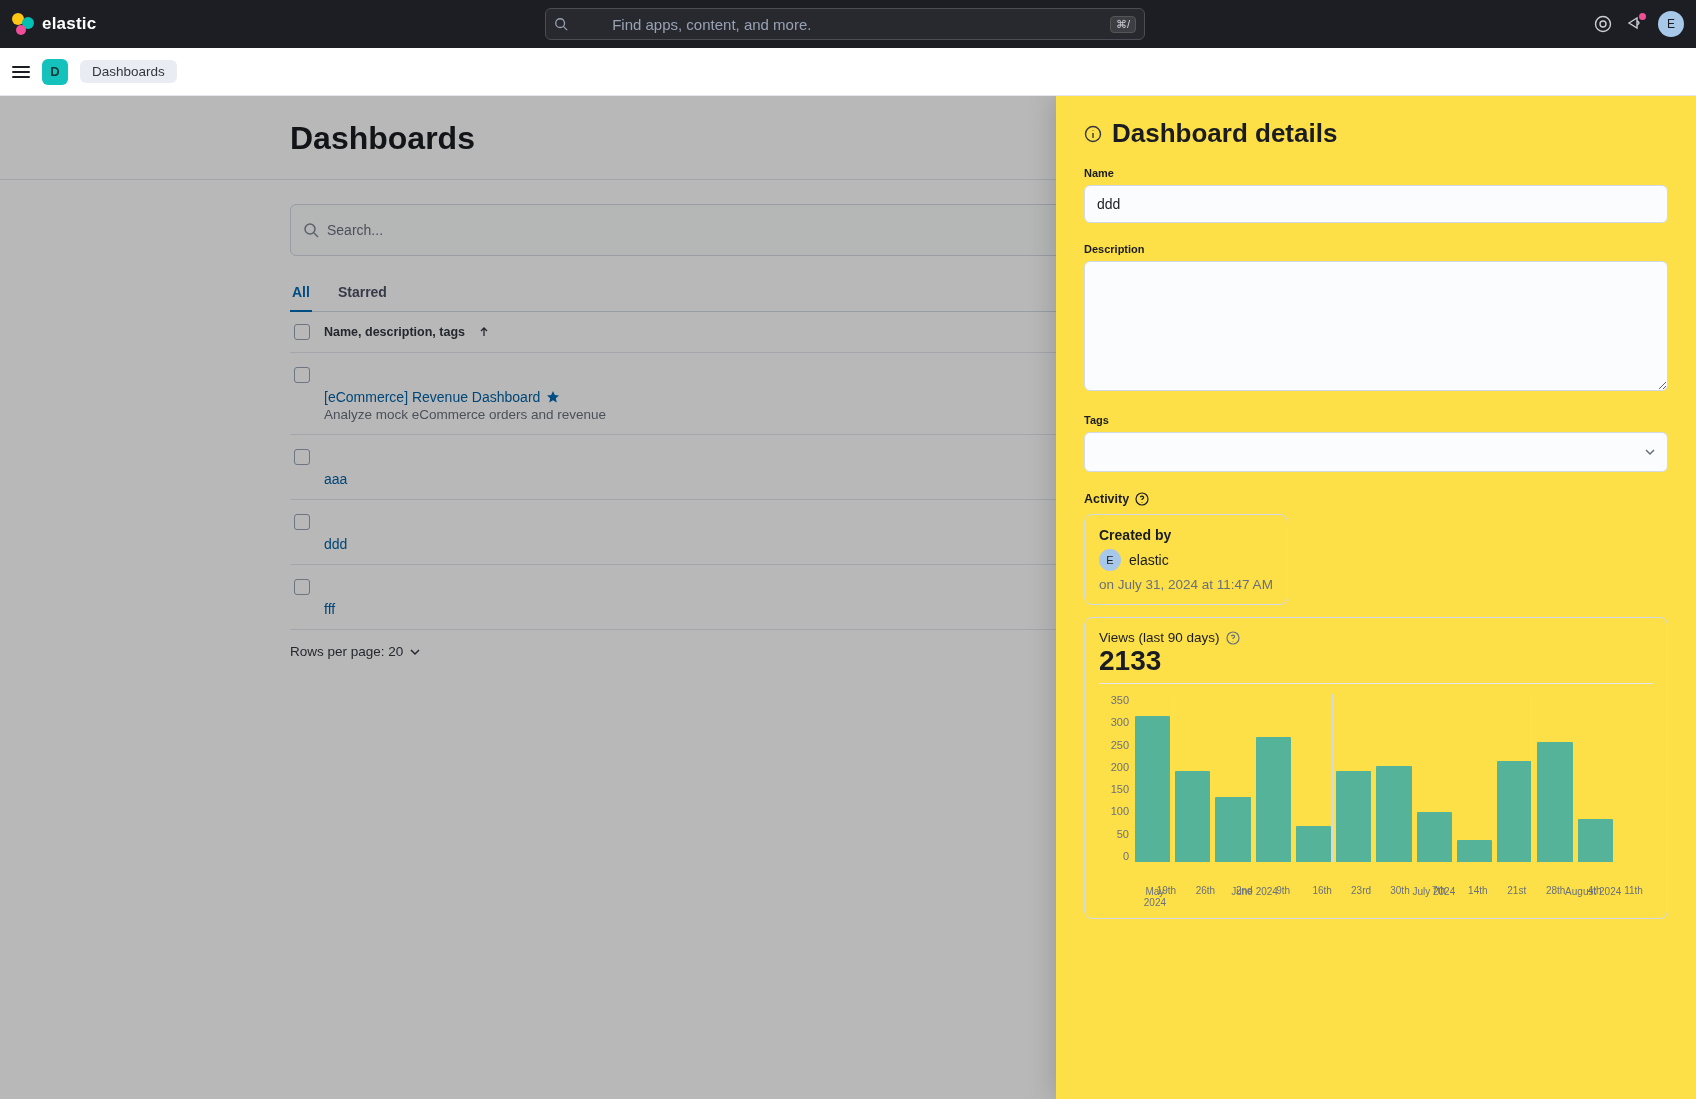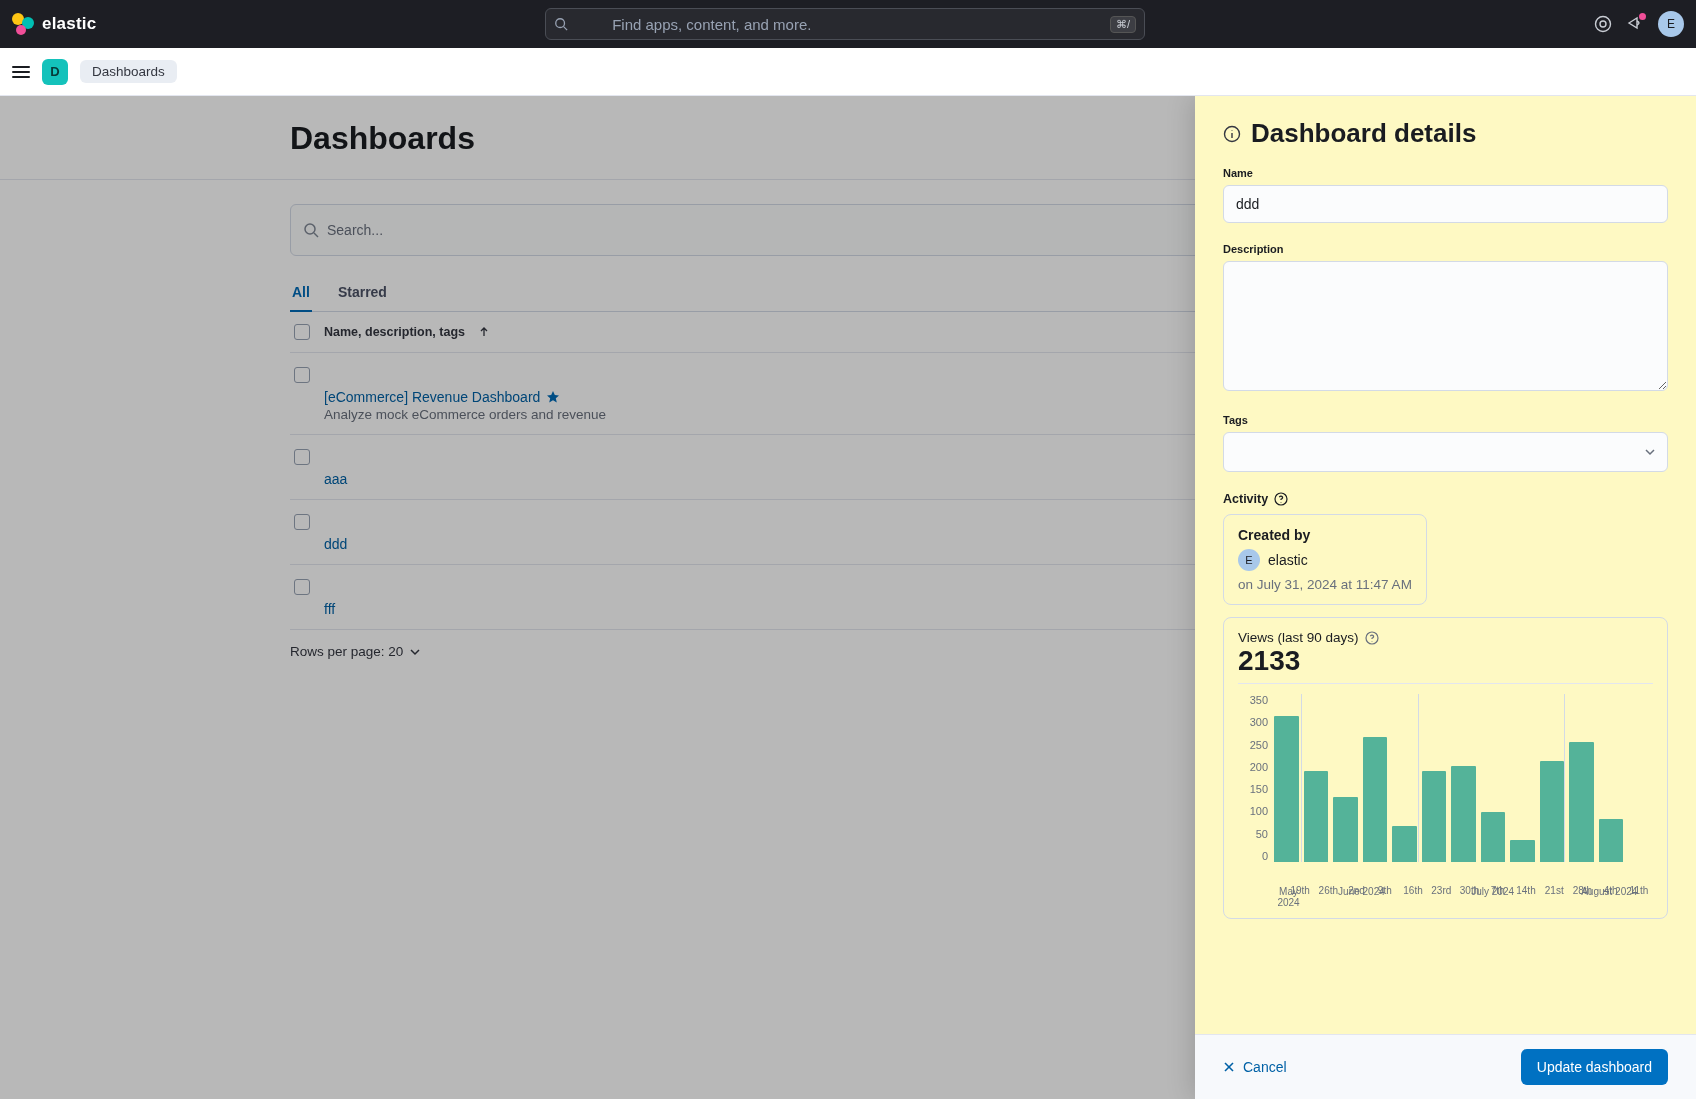--- a/index.html
+++ b/index.html
@@ -138,21 +138,21 @@
   .star-fill { color: var(--primary); width: 14px; height: 14px; }
 
   .pager {
     margin-top: 14px; display: flex; align-items: center; gap: 6px; color: var(--ink-light);
     font-size: 13.5px;
   }
   .pager .chev { width: 12px; height: 12px; }
 
   
   .flyout {
-    position: absolute; top: 0; right: 0; bottom: 0; width: 501px; background: #fef9c3;
+    position: absolute; top: 0; right: 0; bottom: 0; width: 640px; background: #fde047;
     display: flex; flex-direction: column; box-shadow: -4px 0 24px rgba(0,0,0,.15);
   }
   .flyout-body { flex: 1; overflow: auto; padding: 22px 28px 16px; }
   .flyout-title-row { display: flex; align-items: center; gap: 10px; margin-bottom: 18px; }
   .fly-title { font-size: 26px; font-weight: 700; margin: 0; }
   .info-circle { width: 18px; height: 18px; color: var(--ink-light); }
 
   .form-label { font-size: 11px; font-weight: 700; margin-bottom: 6px; display: block; }
   .form-group { margin-bottom: 20px; }
   .text-input, .textarea {
@@ -474,24 +474,14 @@
               </div>
           <div class="vline" style="left: calc(7.69231% - 2px);"></div>
               <div class="vline" style="left: calc(38.4615% - 2px);"></div>
               <div class="vline" style="left: calc(76.9231% - 2px);"></div>
             </div>
         </div>
         <div style="height:26px"></div>
       </div>
     </div>
 
-    <div class="flyout-footer">
-      <div class="link-btn">
-        <svg class="close-x" viewBox="0 0 12 12" stroke="currentColor" stroke-width="1.6">
-            <line x1="2" y1="2" x2="10" y2="10"></line>
-            <line x1="10" y1="2" x2="2" y2="10"></line>
-          </svg>
-        <span>Cancel</span>
-      </div>
-      <button class="primary-btn"><span>Update dashboard</span></button>
-    </div>
   </div>
 </div>
 
 </body></html>

